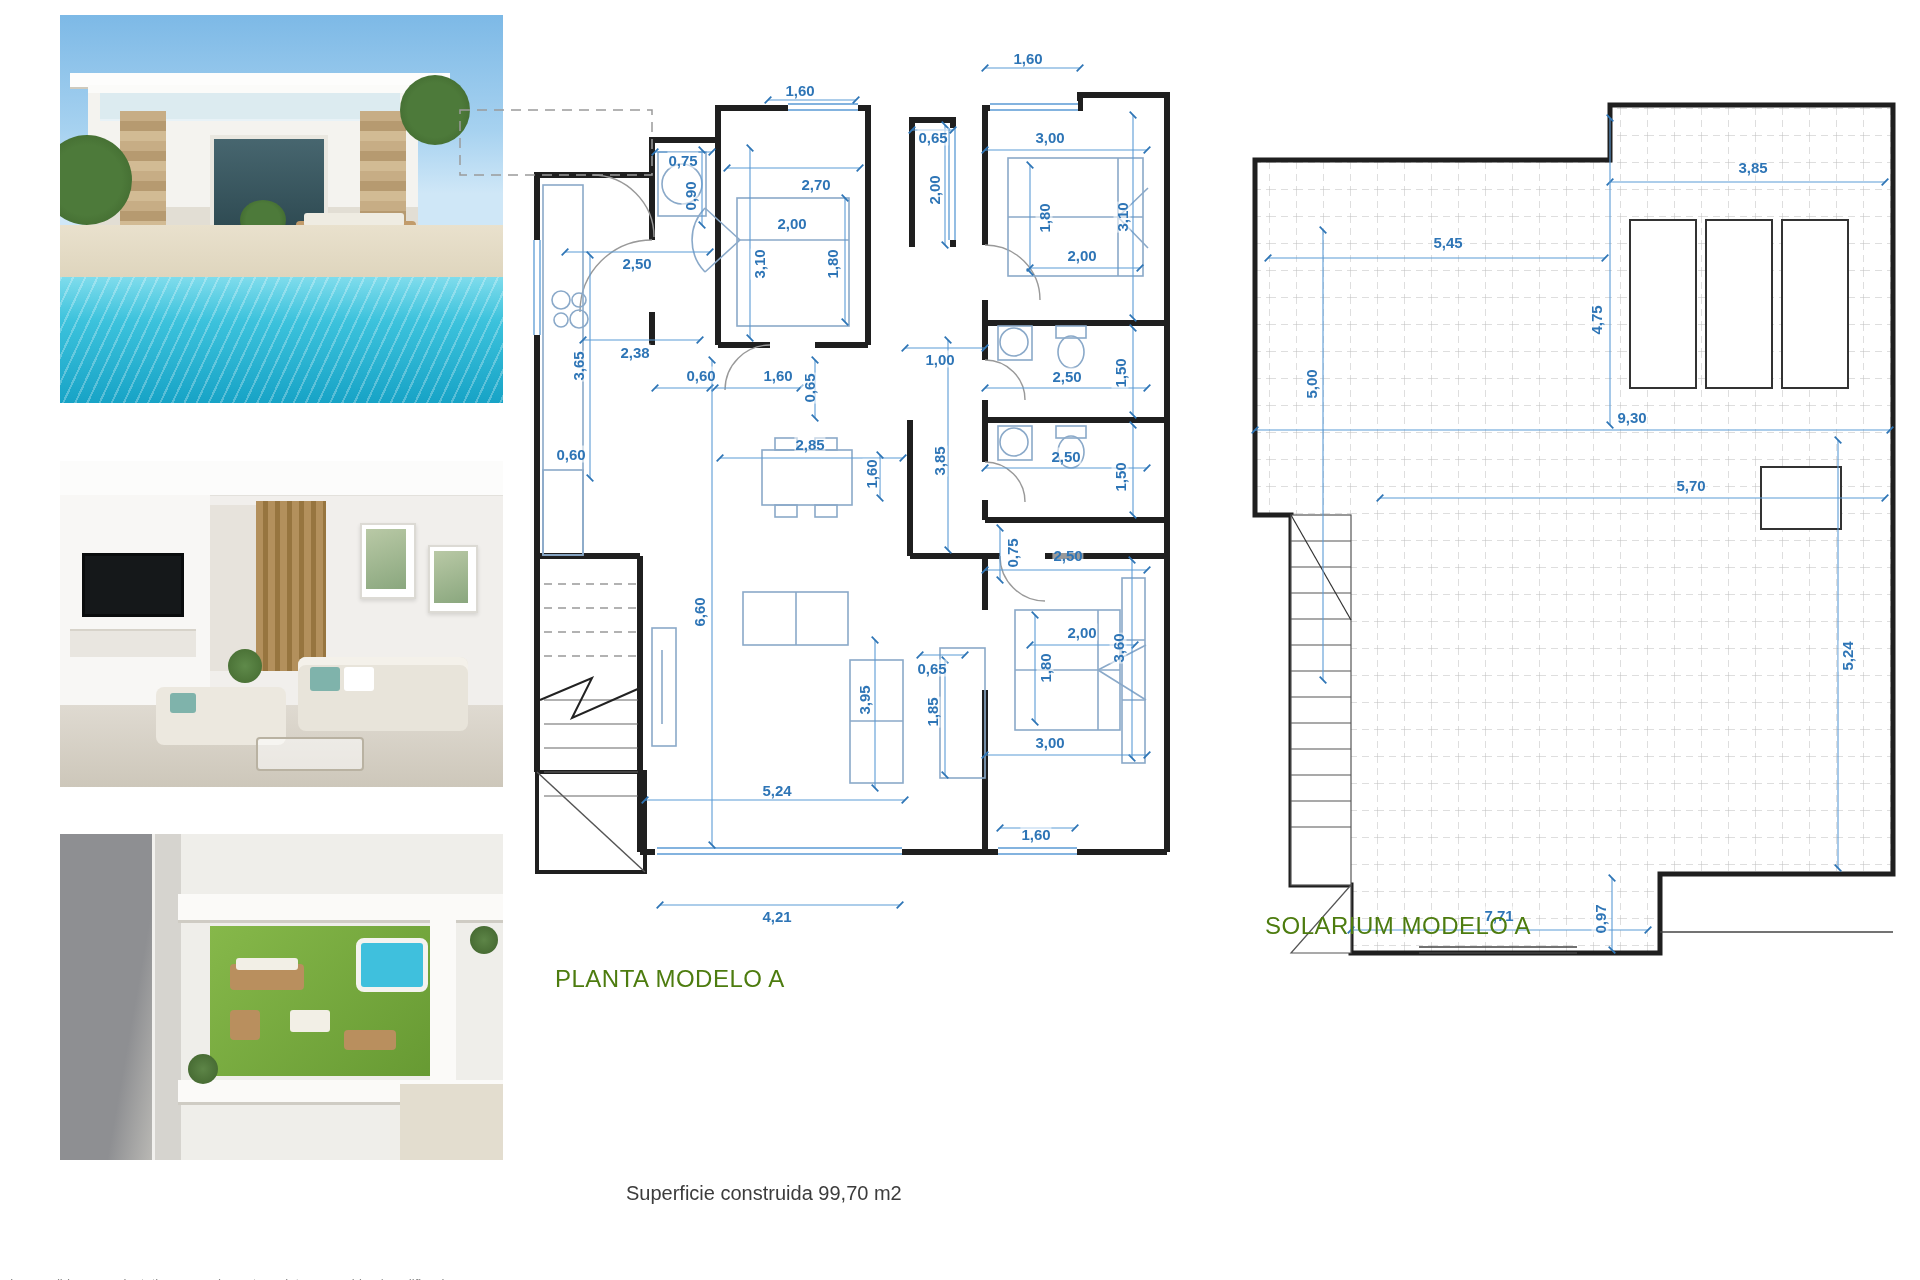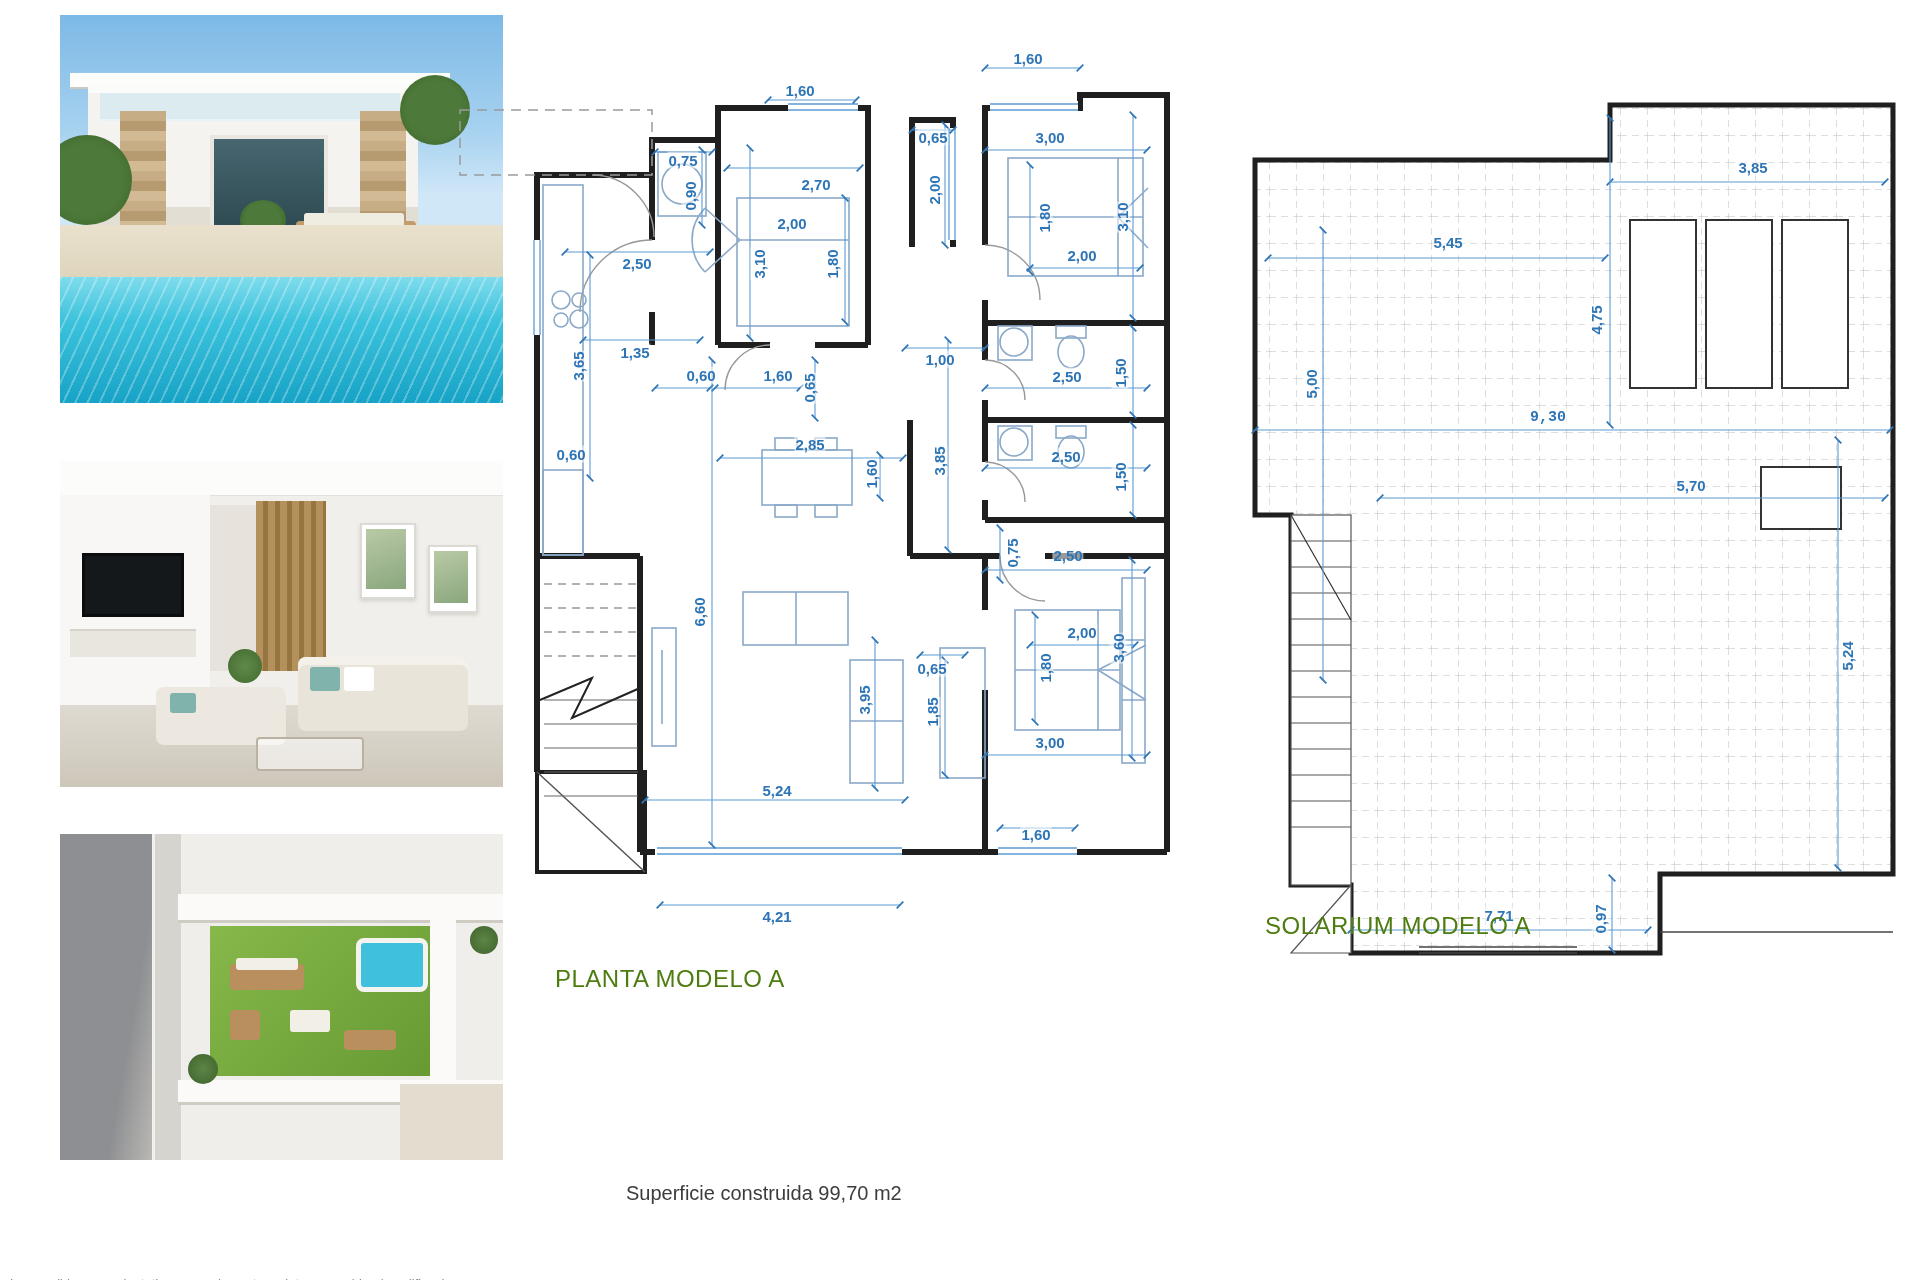--- a/index.html
+++ b/index.html
@@ -323,21 +323,21 @@
       <span class="dim v" style="left: 759px; top: 264px;">3,10</span>
       <span class="dim v" style="left: 832px; top: 264px;">1,80</span>
       <span class="dim" style="left: 933px; top: 137px;">0,65</span>
       <span class="dim v" style="left: 934px; top: 190px;">2,00</span>
       <span class="dim" style="left: 1028px; top: 58px;">1,60</span>
       <span class="dim" style="left: 1050px; top: 137px;">3,00</span>
       <span class="dim v" style="left: 1044px; top: 218px;">1,80</span>
       <span class="dim v" style="left: 1122px; top: 217px;">3,10</span>
       <span class="dim" style="left: 1082px; top: 255px;">2,00</span>
       <span class="dim" style="left: 637px; top: 263px;">2,50</span>
-      <span class="dim" style="left: 635px; top: 352px;">1,35</span>
+      <span class="dim" style="left: 635px; top: 352px;">2,38</span>
       <span class="dim v" style="left: 578px; top: 366px;">3,65</span>
       <span class="dim" style="left: 701px; top: 375px;">0,60</span>
       <span class="dim" style="left: 778px; top: 375px;">1,60</span>
       <span class="dim v" style="left: 809px; top: 388px;">0,65</span>
       <span class="dim" style="left: 940px; top: 359px;">1,00</span>
       <span class="dim" style="left: 1067px; top: 376px;">2,50</span>
       <span class="dim v" style="left: 1120px; top: 373px;">1,50</span>
       <span class="dim" style="left: 571px; top: 454px;">0,60</span>
       <span class="dim" style="left: 810px; top: 444px;">2,85</span>
       <span class="dim v" style="left: 871px; top: 474px;">1,60</span>
@@ -354,21 +354,21 @@
       <span class="dim v" style="left: 864px; top: 700px;">3,95</span>
       <span class="dim v" style="left: 932px; top: 712px;">1,85</span>
       <span class="dim" style="left: 1050px; top: 742px;">3,00</span>
       <span class="dim" style="left: 777px; top: 790px;">5,24</span>
       <span class="dim" style="left: 1036px; top: 834px;">1,60</span>
       <span class="dim" style="left: 777px; top: 916px;">4,21</span>
       <span class="dim" style="left: 1753px; top: 167px;">3,85</span>
       <span class="dim" style="left: 1448px; top: 242px;">5,45</span>
       <span class="dim v" style="left: 1596px; top: 320px;">4,75</span>
       <span class="dim v" style="left: 1311px; top: 384px;">5,00</span>
-      <span class="dim" style="left: 1548px; top: 417px; font-family: Liberation Mono, monospace;">9,30</span>
+      <span class="dim" style="left: 1632px; top: 417px;">9,30</span>
       <span class="dim" style="left: 1691px; top: 485px;">5,70</span>
       <span class="dim v" style="left: 1847px; top: 656px;">5,24</span>
       <span class="dim" style="left: 1499px; top: 915px;">7,71</span>
       <span class="dim v" style="left: 1600px; top: 919px;">0,97</span>
     </div>
 
   <div class="caption" style="left:555px;top:965px;">PLANTA MODELO A</div>
   <div class="caption" style="left:1265px;top:912px;">SOLARIUM MODELO A</div>
 
   <div class="surface">Superficie construida 99,70 m2</div>

